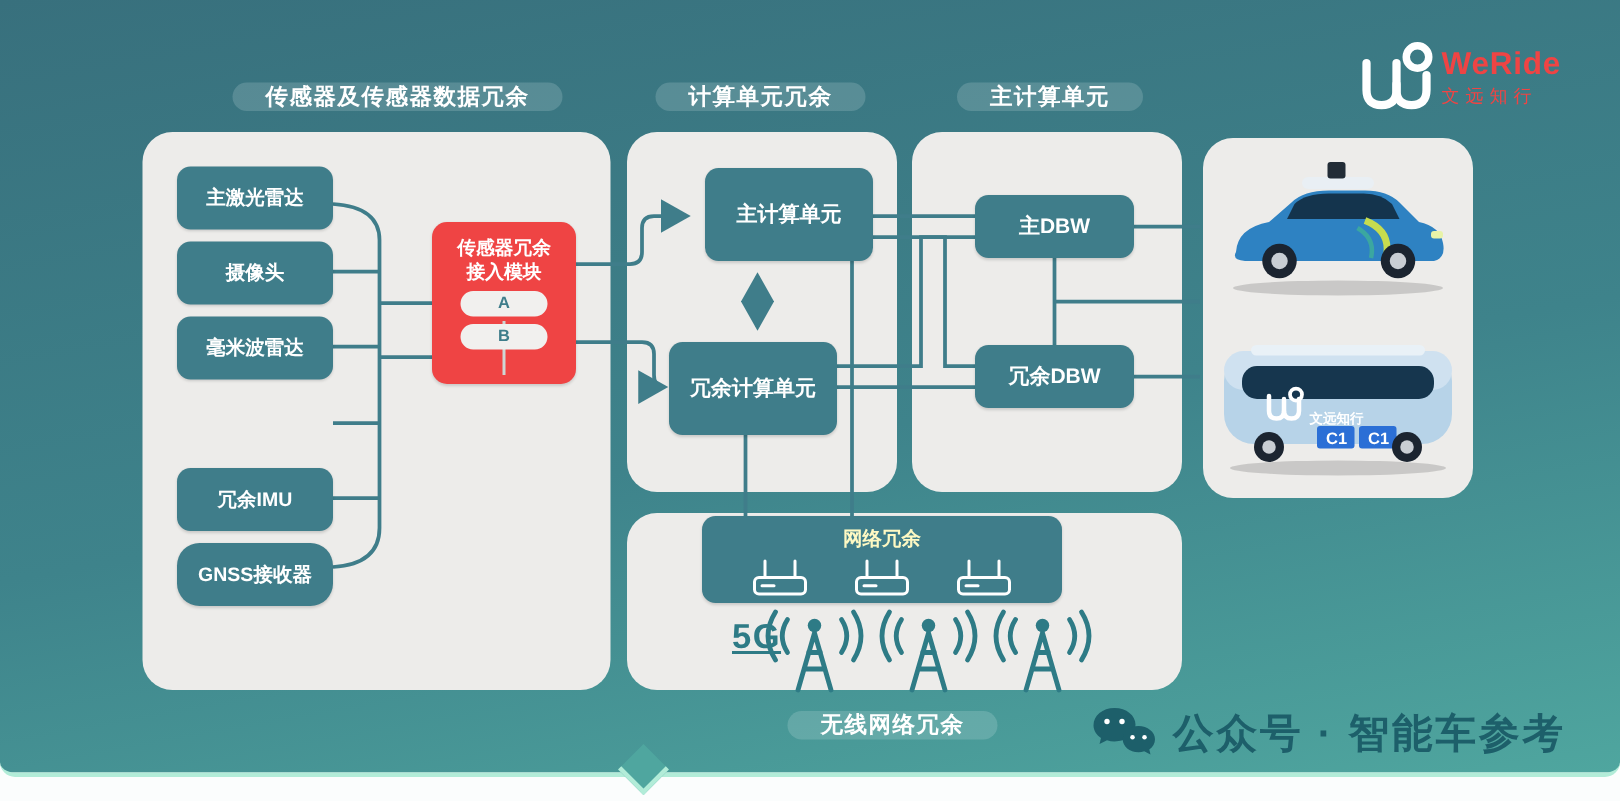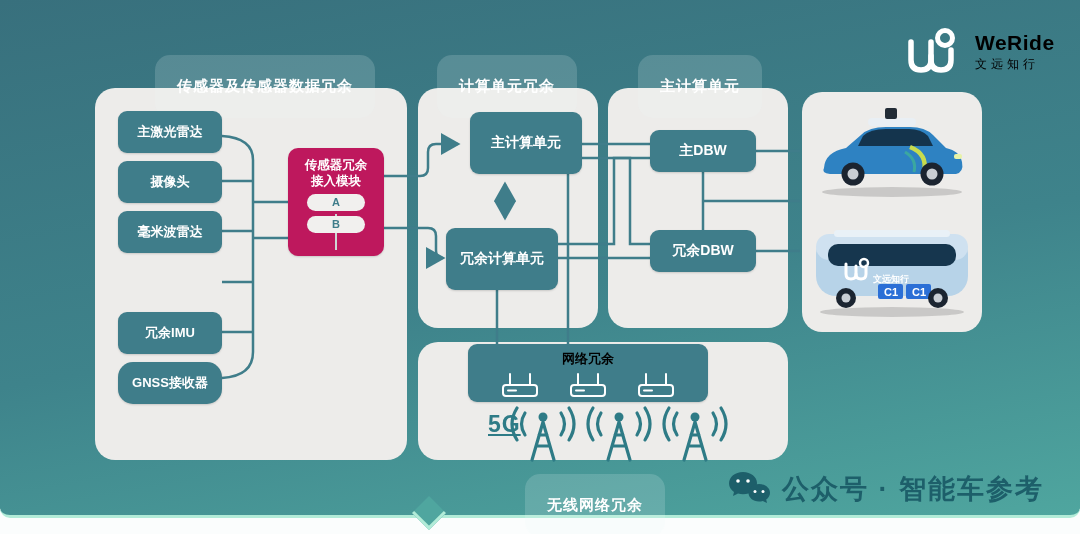--- a/index.html
+++ b/index.html
@@ -28,64 +28,64 @@
   .panel-sensors{left:95px;top:88px;width:312px;height:372px;}
   .panel-compute{left:418px;top:88px;width:180px;height:240px;}
   .panel-dbw{left:608px;top:88px;width:180px;height:240px;}
   .panel-wireless{left:418px;top:342px;width:370px;height:118px;}
   .panel-vehicles{left:802px;top:92px;width:180px;height:240px;}
   .connectors{position:absolute;left:0;top:0;z-index:3;pointer-events:none;}
   .pill{
     position:absolute;z-index:4;transform:translateX(-50%);
     background:rgba(240,252,250,0.17);color:#ffffff;
     font-size:15px;font-weight:bold;letter-spacing:1px;
-    padding:22px 22px;border-radius:15px;white-space:nowrap;
+    padding:0 22px;border-radius:15px;white-space:nowrap;
   }
   .tbox{
     position:absolute;z-index:4;background:#3f7d8a;color:#ffffff;
     display:flex;align-items:center;justify-content:center;
     border-radius:9px;font-weight:bold;text-align:center;
     box-shadow:0 1px 2px rgba(0,0,0,0.15);
   }
   .sensor-box{left:118px;width:104px;height:42px;font-size:13px;}
   .module-box{
     left:288px;top:148px;width:96px;height:108px;z-index:4;position:absolute;
-    background:#be185d;border-radius:10px;color:#fff;text-align:center;
+    background:#ef4444;border-radius:10px;color:#fff;text-align:center;
     font-size:12.5px;font-weight:bold;padding-top:10px;line-height:1.25;
     box-shadow:0 1px 2px rgba(0,0,0,0.15);
   }
   .port-pill{
     width:58px;height:17px;margin:5px auto 0;background:#f1f0ee;color:#3f7d8a;
     border-radius:9px;font-size:11px;font-weight:bold;line-height:17px;
     position:relative;z-index:2;
   }
   .port-link{
     position:absolute;left:50%;top:66px;width:2px;height:36px;
     background:#cfd6d4;z-index:1;transform:translateX(-1px);
   }
   .compute-main{left:470px;top:112px;width:112px;height:62px;font-size:14px;}
   .compute-red{left:446px;top:228px;width:112px;height:62px;font-size:14px;}
   .dbw-main{left:650px;top:130px;width:106px;height:42px;font-size:14px;}
   .dbw-red{left:650px;top:230px;width:106px;height:42px;font-size:14px;}
   .network-box{
     position:absolute;left:468px;top:344px;width:240px;height:58px;z-index:4;
-    background:#3f7d8a;border-radius:9px;color:#000000;text-align:center;
+    background:#3f7d8a;border-radius:9px;color:#fef9c3;text-align:center;
     font-size:13px;font-weight:bold;padding-top:6px;
     box-shadow:0 1px 2px rgba(0,0,0,0.15);
   }
   .routers{display:flex;justify-content:center;gap:24px;margin-top:3px;}
   .fiveg{
     position:absolute;left:488px;top:411px;z-index:4;color:#2e7b86;
     font-size:23px;font-weight:bold;letter-spacing:1px;text-decoration:underline;
   }
   .antennas{position:absolute;left:505px;top:404px;z-index:4;display:flex;gap:-4px;}
   .wireless-pill{left:595px;top:474px;}
   .weride-logo{
     position:absolute;left:905px;top:26px;z-index:5;display:flex;
-    align-items:center;gap:14px;color:#000000;
+    align-items:center;gap:0;color:#ef4444;
   }
   .weride-text .en{font-size:21px;font-weight:bold;letter-spacing:0.5px;}
   .weride-text .cn{font-size:12px;letter-spacing:4px;margin-top:1px;}
   .watermark{
     position:absolute;left:728px;top:470px;z-index:6;display:flex;
     align-items:center;gap:10px;color:#1d5f6a;
     font-size:27px;font-weight:bold;letter-spacing:2px;
   }
   .veh{position:absolute;z-index:4;}
 </style>

